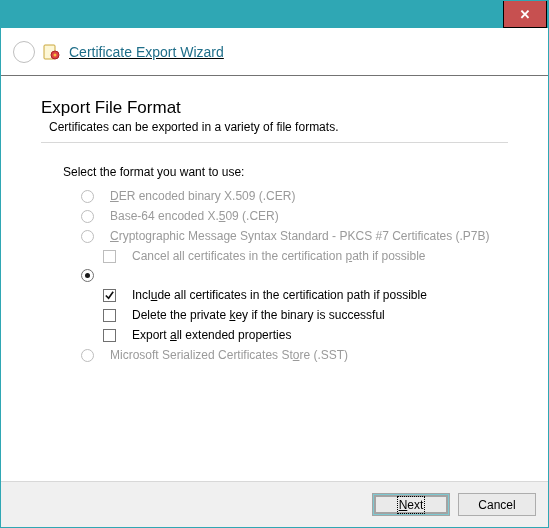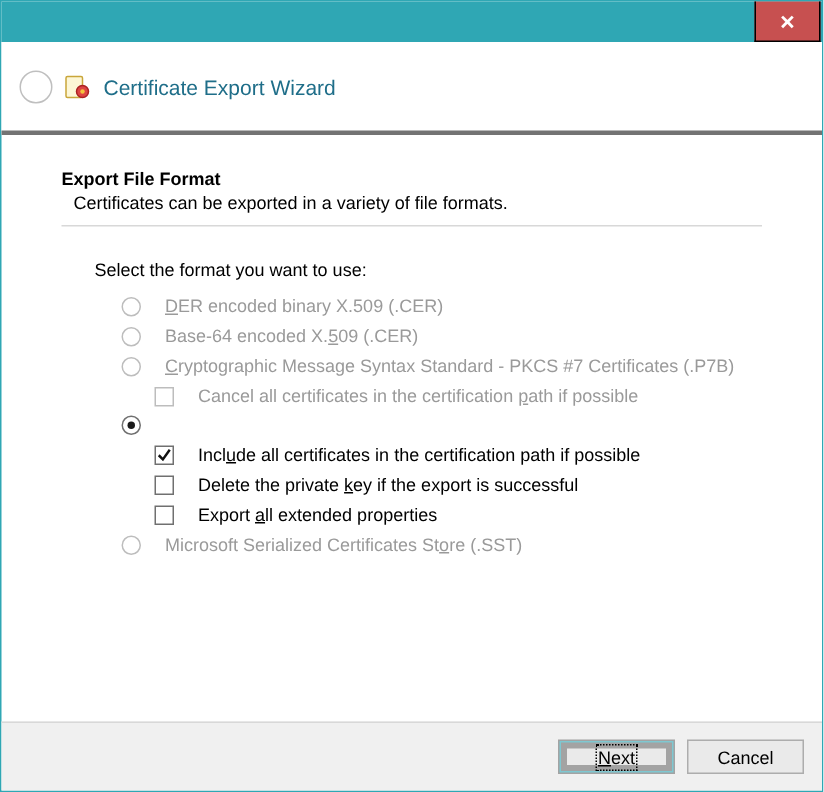--- a/index.html
+++ b/index.html
@@ -34,27 +34,28 @@
     border-top: none;
     display: flex;
     align-items: center;
     justify-content: center;
     color: #fff;
     font-size: 13px;
     font-weight: bold;
     margin-right: 1px;
   }
   .header {
-    height: 62px;
-    background: #fff;
-    border-bottom: 3px solid #737373;
+    height: 48px;
+    background: #fff;
+    border-bottom: 1px solid #737373;
     display: flex;
     align-items: center;
     padding: 0 12px;
     gap: 8px;
+    text-decoration: underline;
   }
   .back-btn {
     width: 22px; height: 22px;
     border-radius: 50%;
     border: 1px solid #bfbfbf;
     display: flex; align-items: center; justify-content: center;
     color: #bfbfbf;
     font-size: 14px;
     line-height: 1;
   }
@@ -66,22 +67,22 @@
   .header-title {
     color: #1f6e89;
     font-size: 14px;
   }
   .content {
     flex: 1;
     padding: 22px 40px 10px 40px;
     color: #000;
   }
   .section-head {
-    font-weight: bold;
-    font-size: 12px;
+    font-weight: normal;
+    font-size: 17px;
   }
   .section-desc {
     margin: 2px 0 8px 8px;
     font-size: 12px;
   }
   .hr {
     border: none;
     border-top: 1px solid #d8d8d8;
     margin: 4px 0 22px 0;
   }
@@ -143,21 +144,21 @@
     min-width: 78px;
     height: 23px;
     background: #eaeaea;
     border: 1px solid #adadad;
     font-family: inherit;
     font-size: 12px;
     display: flex; align-items: center; justify-content: center;
     padding: 0 10px;
   }
   .btn.default {
-    border: 6px solid #a3a3a3;
+    border: 4px solid #a3a3a3;
     outline: 1px solid #7ec8d1;
     outline-offset: -2px;
   }
   .inner-focus {
     outline: 1px dotted #000;
     outline-offset: 1px;
   }
 </style>
 </head>
 <body>
@@ -227,21 +228,21 @@
         <div class="check">
           <svg viewBox="0 0 12 12">
               <path d="M2 6 L5 9 L10 2" stroke="#111" stroke-width="1.8" fill="none"></path>
             </svg>
         </div>
         <span><span>Incl</span><span class="under">u</span><span>de all certificates in the certification path if possible</span></span>
       </div>
 
       <div class="check-row sub">
         <div class="check"></div>
-        <span><span>Delete the private </span><span class="under">k</span><span>ey if the export is successful</span></span>
+        <span><span>Delete the private </span><span class="under">k</span><span>ey if the binary is successful</span></span>
       </div>
 
       <div class="check-row sub">
         <div class="check"></div>
         <span><span>Export </span><span class="under">a</span><span>ll extended properties</span></span>
       </div>
 
       <div class="radio-row">
         <div class="radio disabled"></div>
         <span class="disabled-text"><span>Microsoft Serialized Certificates St</span><span class="under">o</span><span>re (.SST)</span></span>

